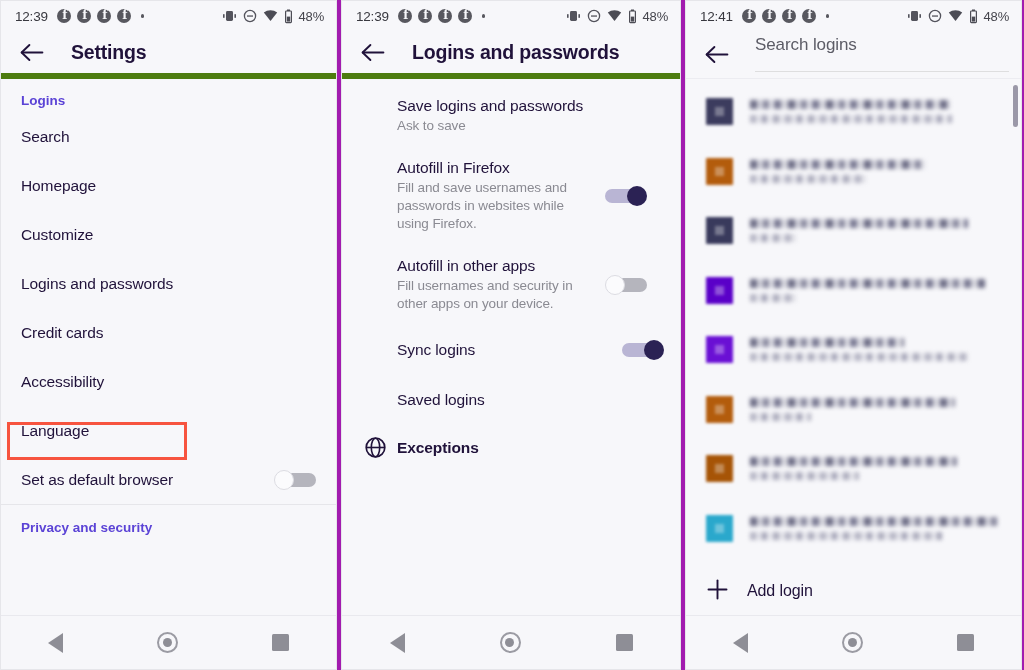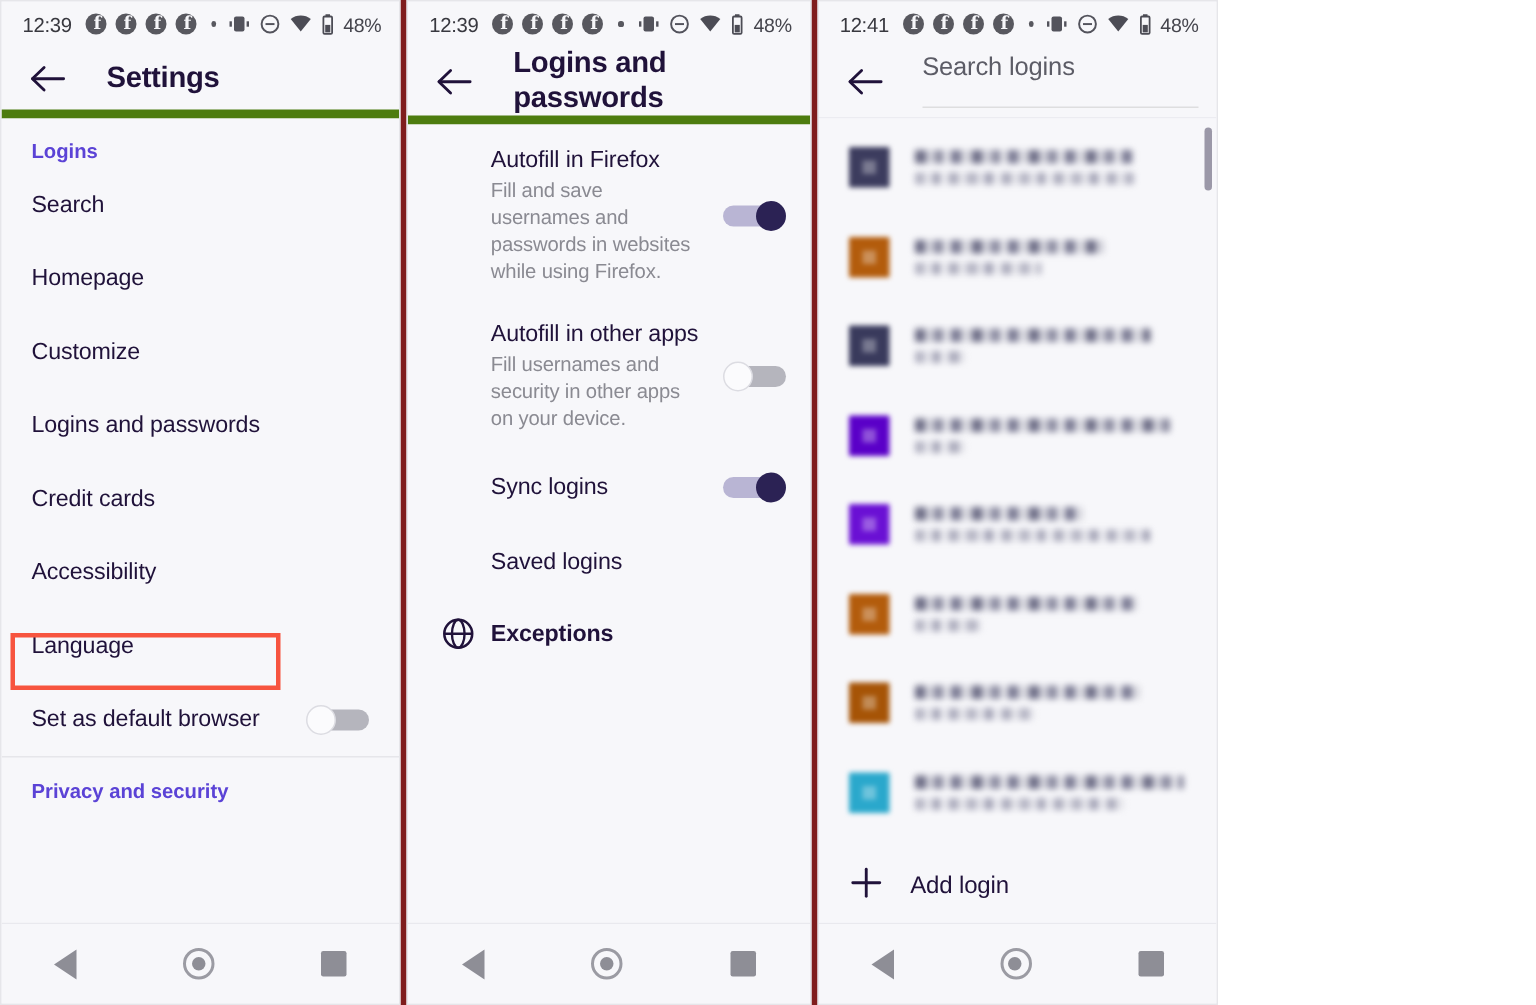--- a/index.html
+++ b/index.html
@@ -7,24 +7,24 @@
   body {
     width: 1024px;
     height: 670px;
     background: #ffffff;
     font-family: "Liberation Sans", sans-serif;
     overflow: hidden;
   }
 
   .screens {
     display: flex;
-    width: 812px;
+    width: 1024px;
     height: 670px;
     gap: 4px;
-    background: #7f1d1d;
+    background: #a21caf;
     align-items: center;
   }
 
   .phone {
     position: relative;
     height: 670px;
     background: #f7f7fa;
     border: 1px solid #e6e6ea;
     display: flex;
     flex-direction: column;
@@ -470,20 +470,26 @@
         <svg width="24" height="19" viewBox="0 0 24 19">
           <path d="M9.4 2 L1.6 9.5 L9.4 17" fill="none" stroke="#20123a" stroke-width="1.9" stroke-linecap="round" stroke-linejoin="round"></path>
           <line x1="1.8" y1="9.5" x2="22.4" y2="9.5" stroke="#20123a" stroke-width="1.9" stroke-linecap="round"></line>
         </svg>
       </span>
       <span class="appbar-title">Logins and passwords</span>
     </div>
 
     <div class="content panel-rel">
 
+      <div class="row indent" style="padding-top:17px;">
+        <div class="row-text">
+          <div class="row-title">Save logins and passwords</div>
+          <div class="row-sub">Ask to save</div>
+        </div>
+      </div>
 
       <div class="row indent" style="padding-top:14px;padding-right:16px;">
         <div class="row-text" style="max-width:196px;">
           <div class="row-title">Autofill in Firefox</div>
           <div class="row-sub">Fill and save usernames and passwords in websites while using Firefox.</div>
         </div>
         <span class="toggle on">
           <span class="track"></span>
             <span class="thumb"></span>
         </span>

